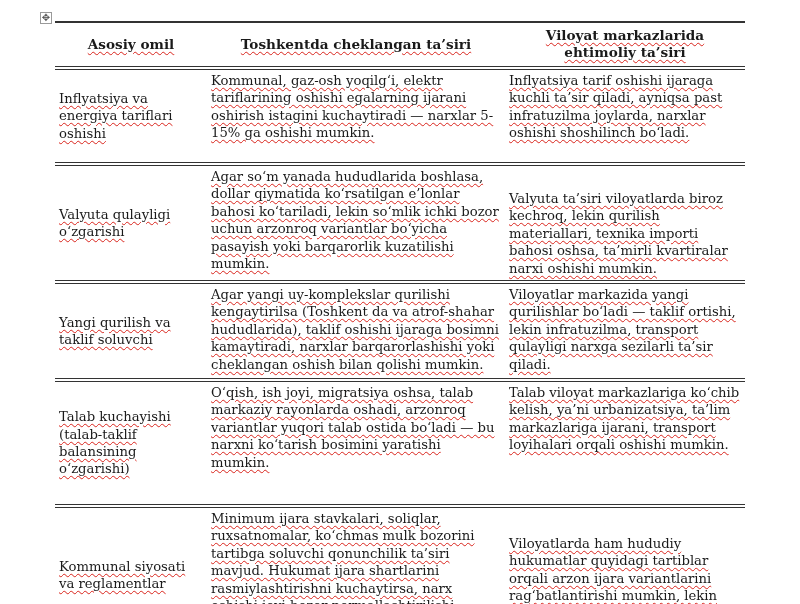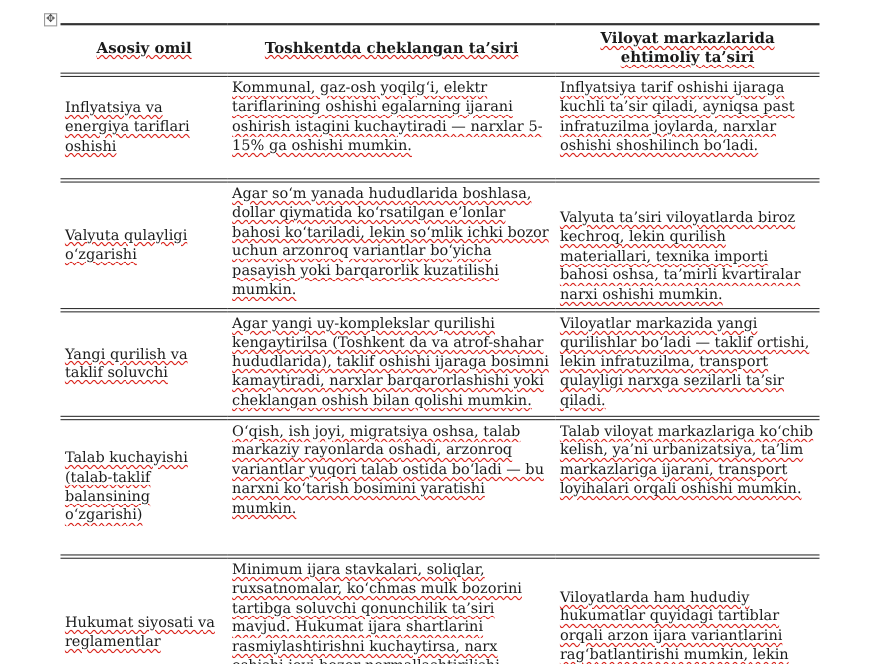--- a/index.html
+++ b/index.html
@@ -58,18 +58,18 @@
       <td class="c1"><span class="sp">Yangi qurilish va taklif soluvchi</span></td>
       <td class="c2"><span class="sp">Agar yangi uy-komplekslar qurilishi kengaytirilsa (Toshkent da va atrof-shahar hududlarida), taklif oshishi ijaraga bosimni kamaytiradi, narxlar barqarorlashishi yoki cheklangan oshish bilan qolishi mumkin.</span></td>
       <td class="c3"><span class="sp">Viloyatlar markazida yangi qurilishlar bo‘ladi — taklif ortishi, lekin infratuzilma, transport qulayligi narxga sezilarli ta’sir qiladi.</span></td>
     </tr>
     <tr style="height:126px">
       <td class="c1"><span class="sp">Talab kuchayishi (talab-taklif balansining o‘zgarishi)</span></td>
       <td class="c2"><span class="sp">O‘qish, ish joyi, migratsiya oshsa, talab markaziy rayonlarda oshadi, arzonroq variantlar yuqori talab ostida bo‘ladi — bu narxni ko‘tarish bosimini yaratishi mumkin.</span></td>
       <td class="c3"><span class="sp">Talab viloyat markazlariga ko‘chib kelish, ya’ni urbanizatsiya, ta’lim markazlariga ijarani, transport loyihalari orqali oshishi mumkin.</span></td>
     </tr>
     <tr style="height:134px">
-      <td class="c1"><span class="sp">Hukumat siyosati va reglamentlar</span></td>
+      <td class="c1"><span class="sp">Kommunal siyosati va reglamentlar</span></td>
       <td class="c2"><span class="sp">Minimum ijara stavkalari, soliqlar, ruxsatnomalar, ko‘chmas mulk bozorini tartibga soluvchi qonunchilik ta’siri mavjud. Hukumat ijara shartlarini rasmiylashtirishni kuchaytirsa, narx oshishi joyi bozor normallashtirilishi ehtimoli bor.</span></td>
       <td class="c3" style="padding-top:27px"><span class="sp">Viloyatlarda ham hududiy hukumatlar quyidagi tartiblar orqali arzon ijara variantlarini rag‘batlantirishi mumkin, lekin markaziy hududda narx bosimi yuqori bo‘ladi.</span></td>
     </tr>
   </tbody>
 </table>
 
 </body></html>

